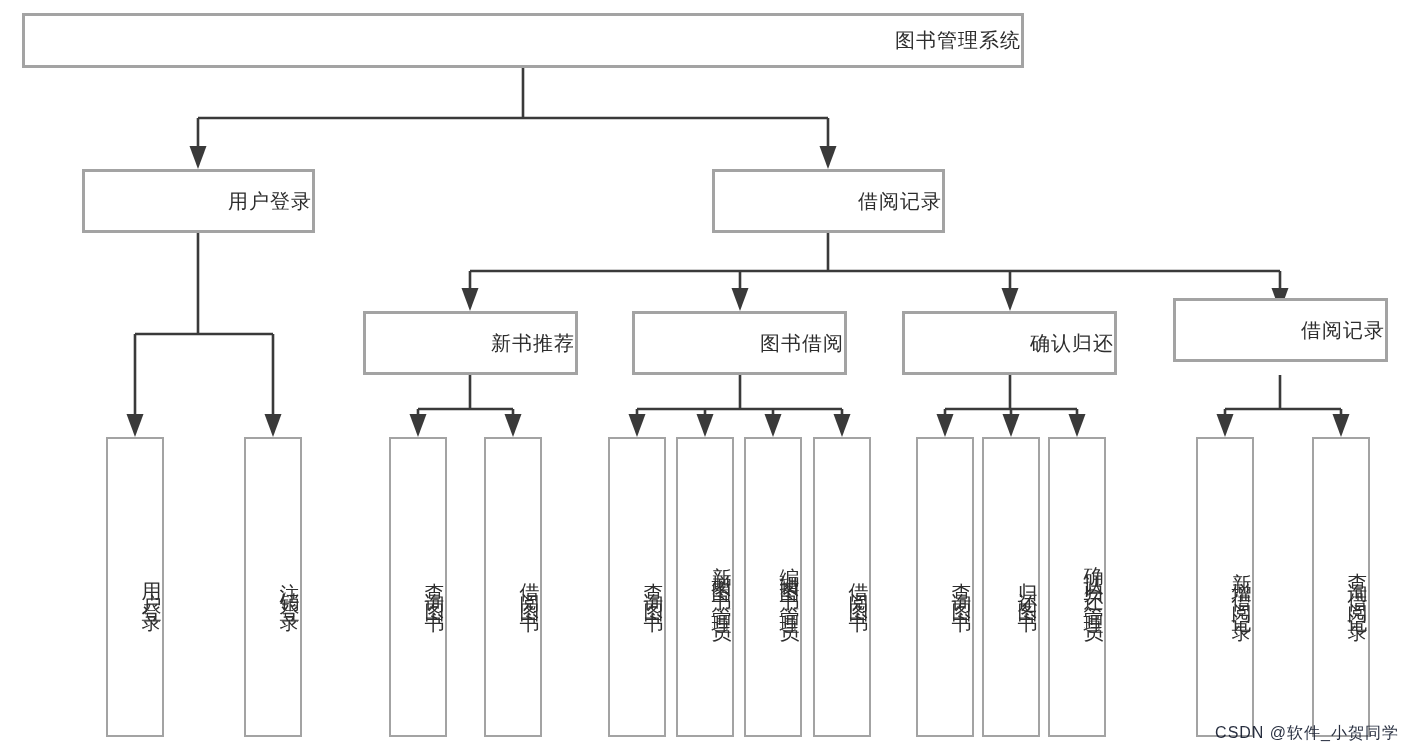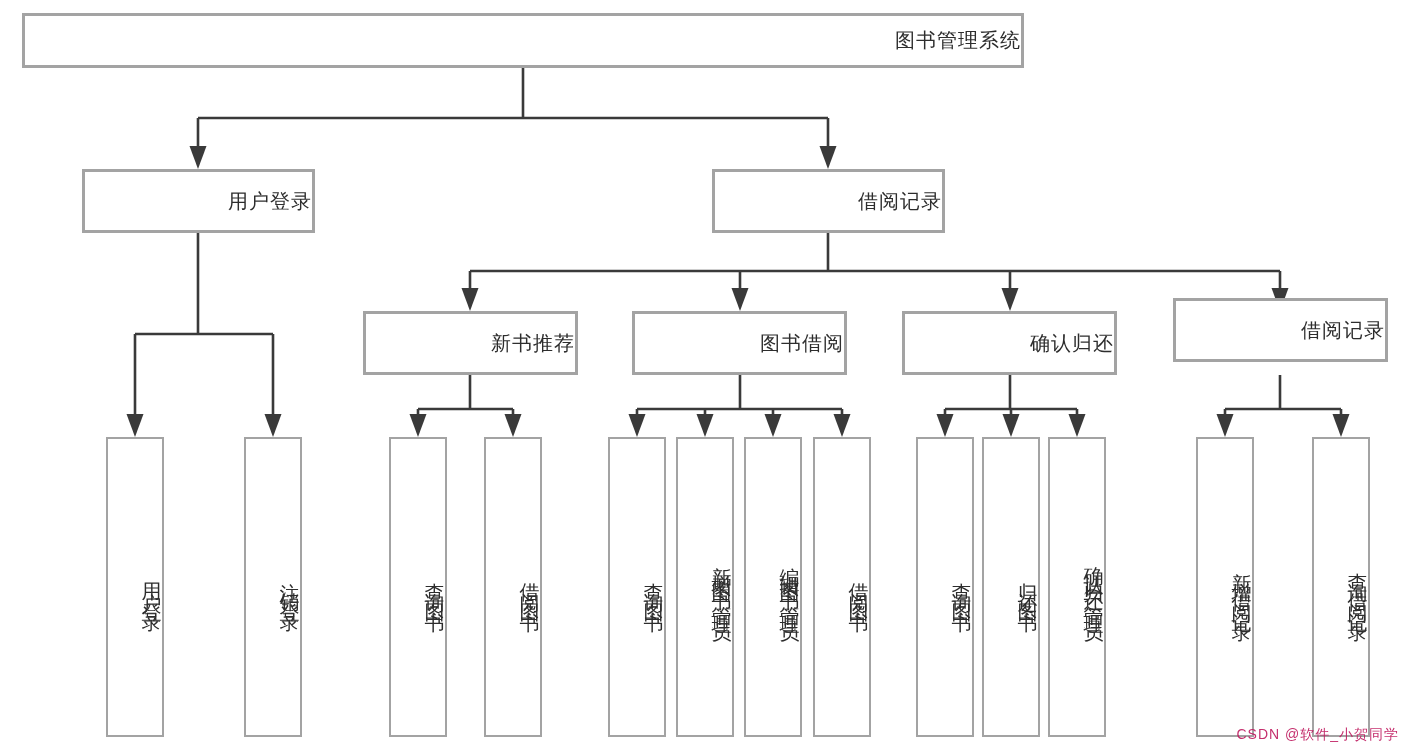--- a/index.html
+++ b/index.html
@@ -57,22 +57,22 @@
     line-height: 1;
     white-space: nowrap;
   }
   .leaf.long .label {
     letter-spacing: 8px;
   }
   .watermark {
     position: absolute;
     right: 6px;
     bottom: 3px;
-    font-size: 14px;
-    color: #be185d;
+    font-size: 16px;
+    color: #0f172a;
     opacity: 0.9;
     letter-spacing: 1px;
     white-space: nowrap;
     z-index: 5;
   }
 </style>
 </head>
 <body>
 
 <div id="canvas">

